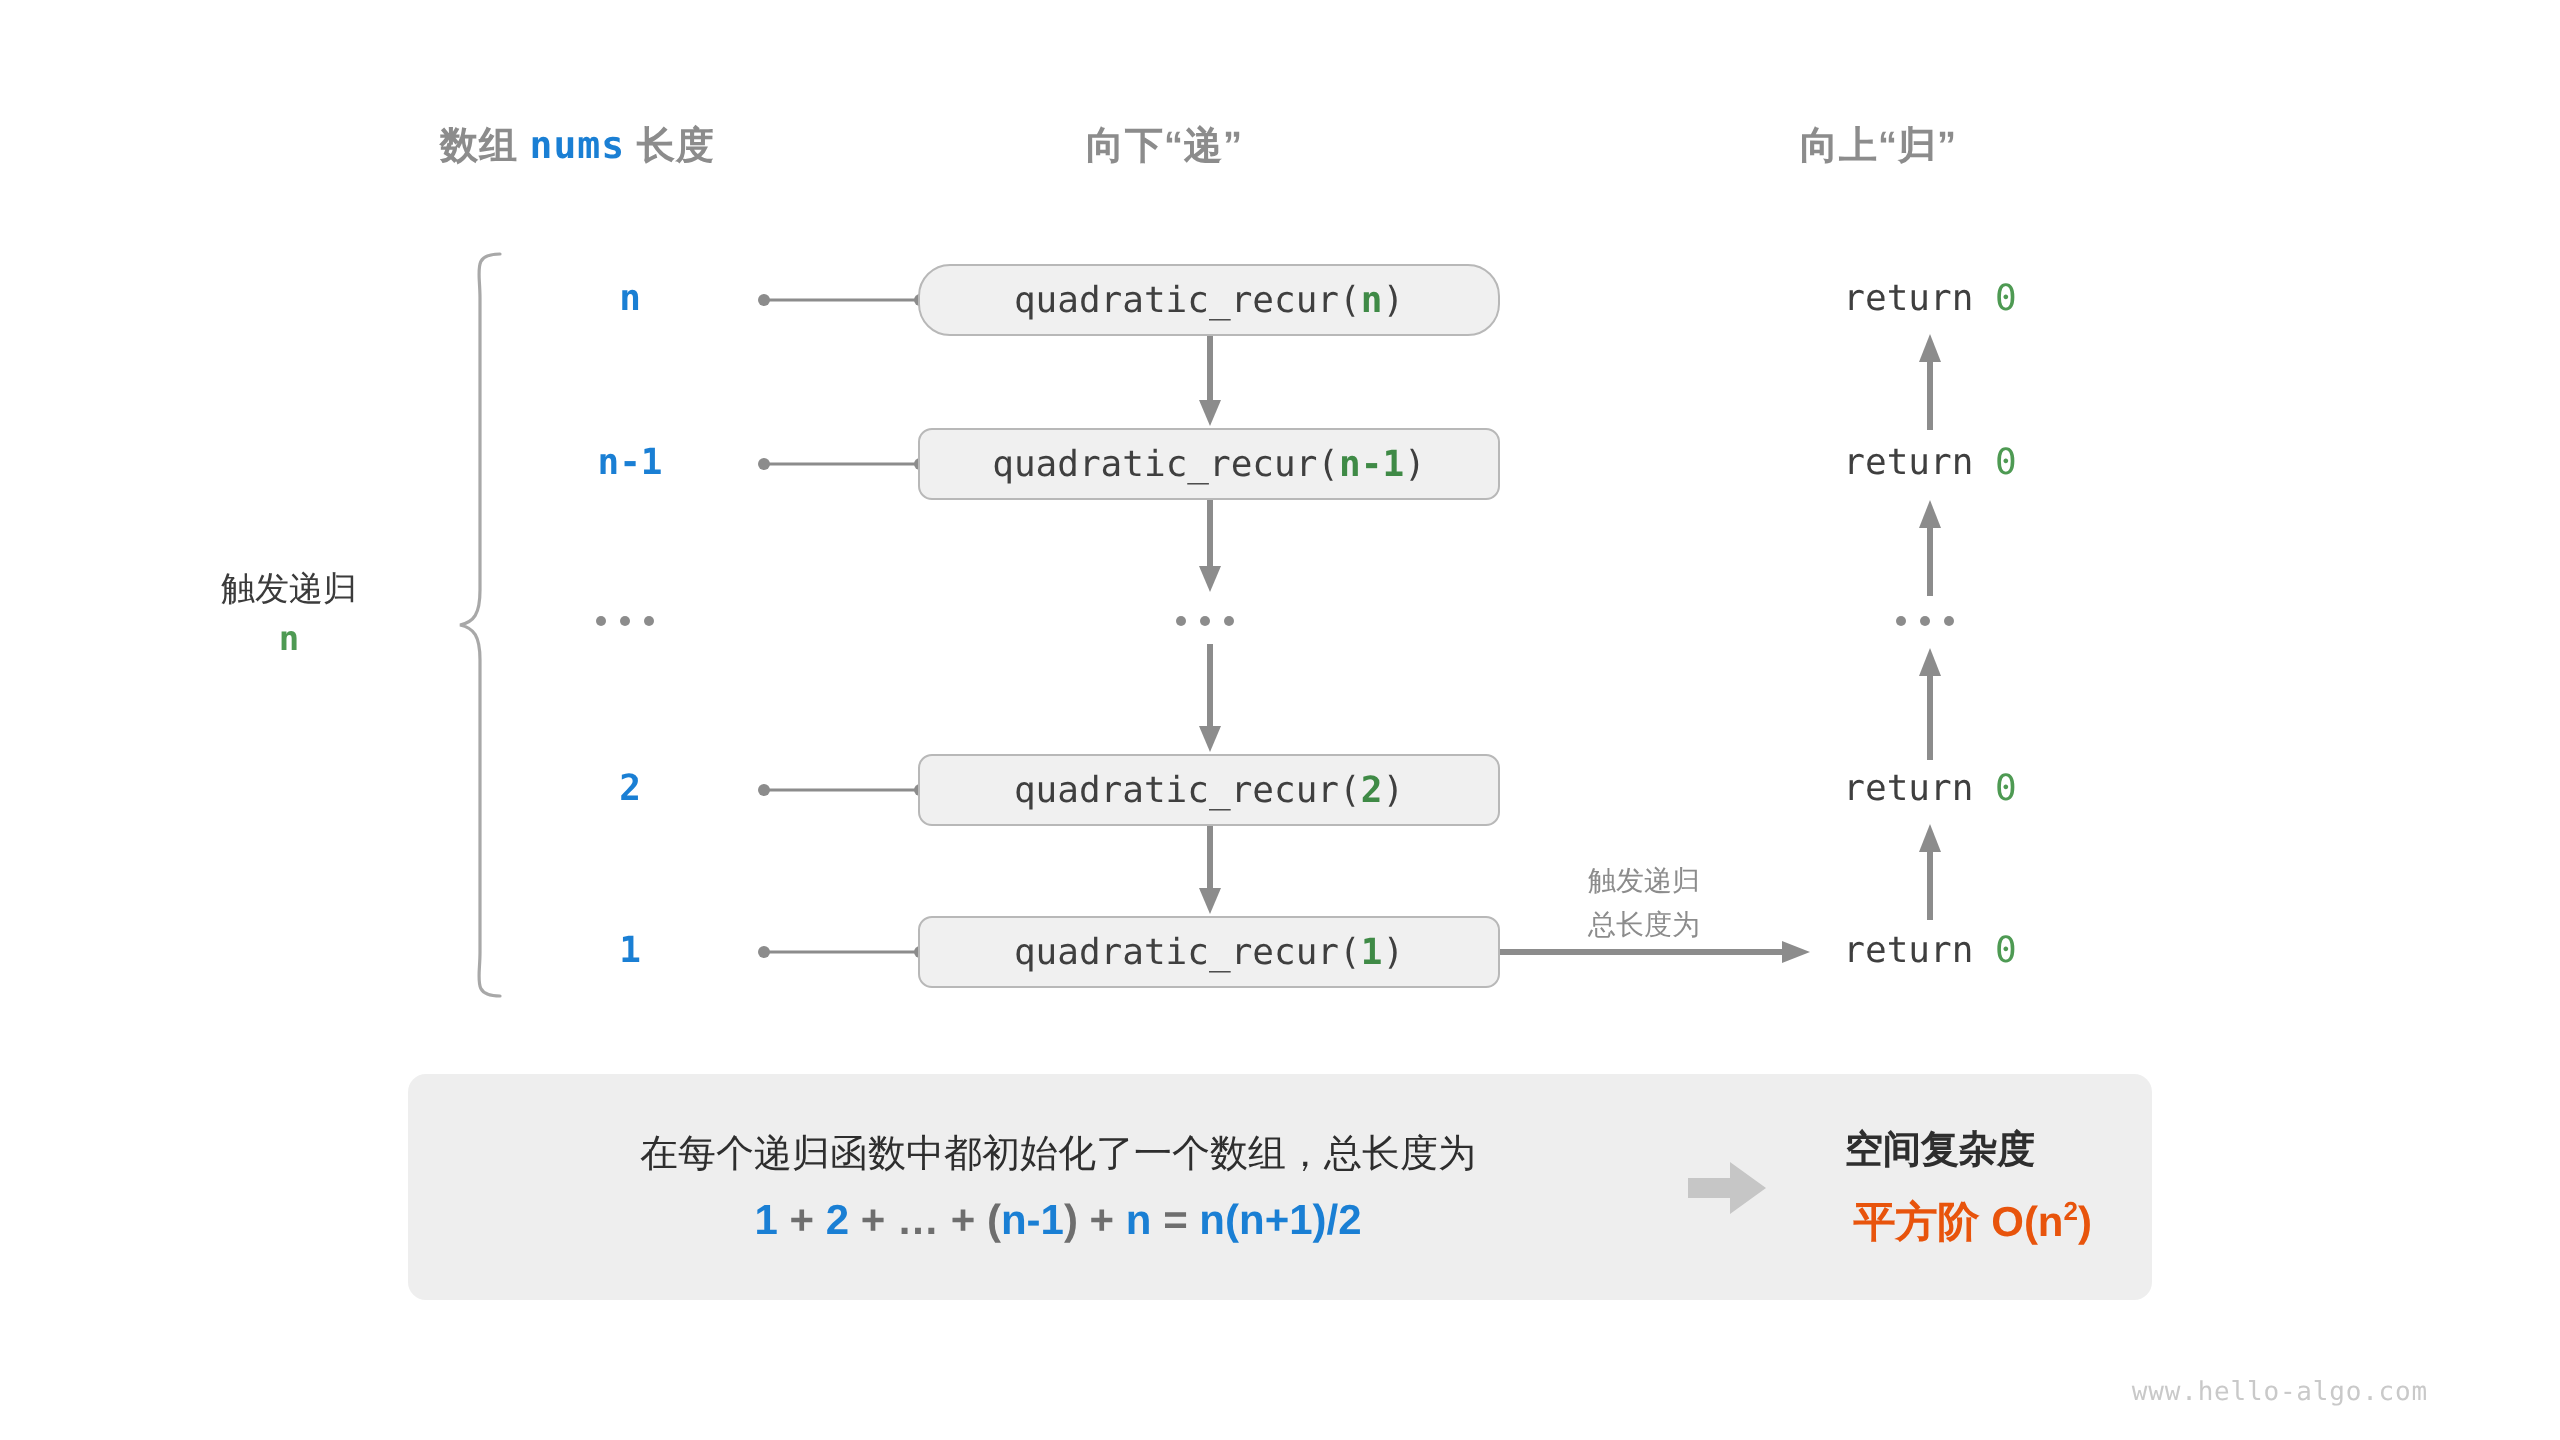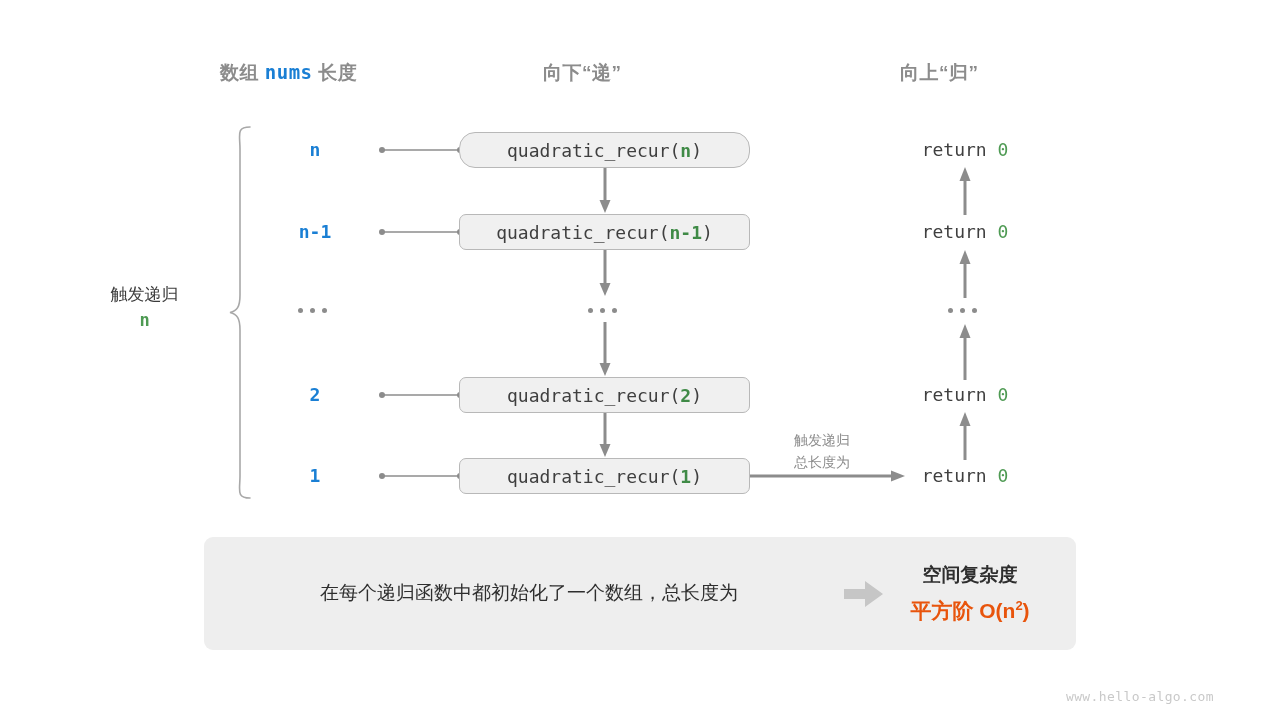--- a/index.html
+++ b/index.html
@@ -159,20 +159,21 @@
     font-weight: bold;
     color: #2e2e2e;
     white-space: nowrap;
   }
   .summary-right .value {
     margin-top: 9px;
     font-size: 21px;
     font-weight: bold;
     color: #e8540c;
     white-space: nowrap;
+    text-align: right;
   }
   .summary-right .value sup { font-size: 13px; }
 
   
   .watermark {
     position: absolute;
     right: 27px;
     bottom: 16px;
     font-family: "DejaVu Sans Mono", "Liberation Mono", monospace;
     font-size: 13px;
@@ -341,20 +342,33 @@
 
   <div class="abs trigger-note" style="left:760px; top:398px; width:124px;">
     <div>触发递归</div>
     <div>总长度为</div>
   </div>
 
   <div class="summary-panel">
 
     <div class="summary-left">
       <div class="summary-line1">在每个递归函数中都初始化了一个数组，总长度为</div>
+      <div class="summary-line2">
+        <span class="b">1</span>
+        <span class="op">+</span>
+        <span class="b">2</span>
+        <span class="op">+</span>
+        <span class="op">…</span>
+        <span class="op">+</span>
+        <span class="op">(</span><span class="b">n-1</span><span class="op">)</span>
+        <span class="op">+</span>
+        <span class="b">n</span>
+        <span class="op">=</span>
+        <span class="b">n(n+1)/2</span>
+      </div>
     </div>
 
     <div class="summary-arrow">
       <svg width="44" height="30">
         <path d="M 2 10 L 23 10 L 23 2 L 41 15 L 23 28 L 23 20 L 2 20 Z" fill="#c6c6c6"></path>
       </svg>
     </div>
 
     <div class="summary-right">
       <div class="title">空间复杂度</div>

